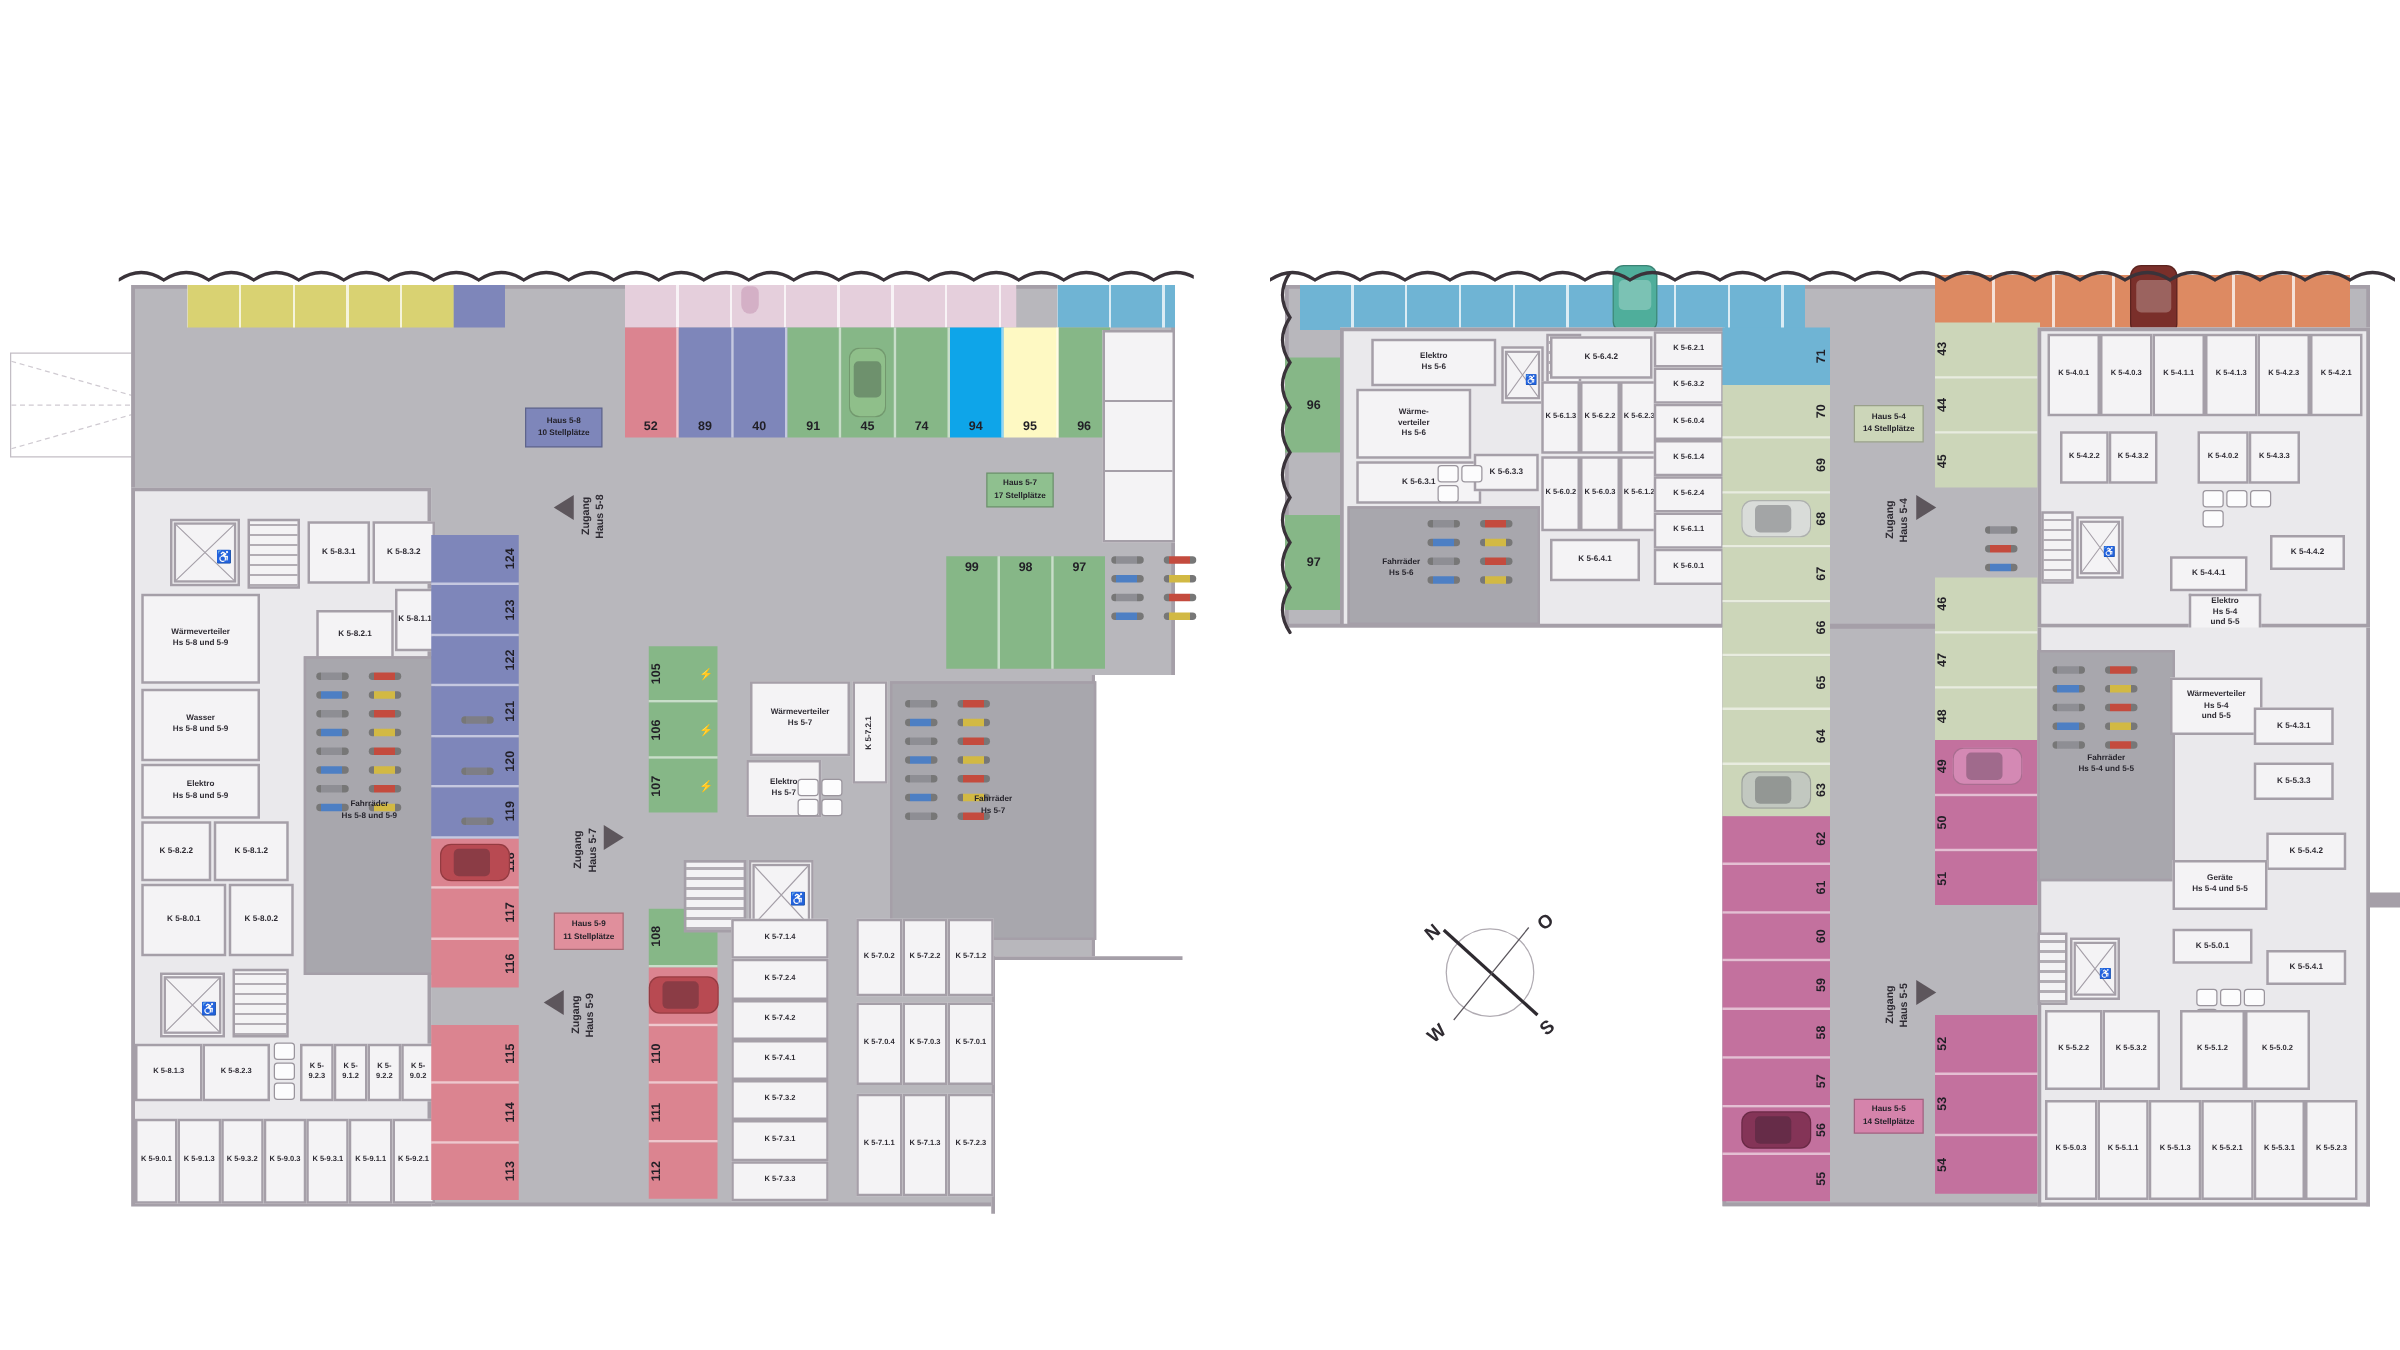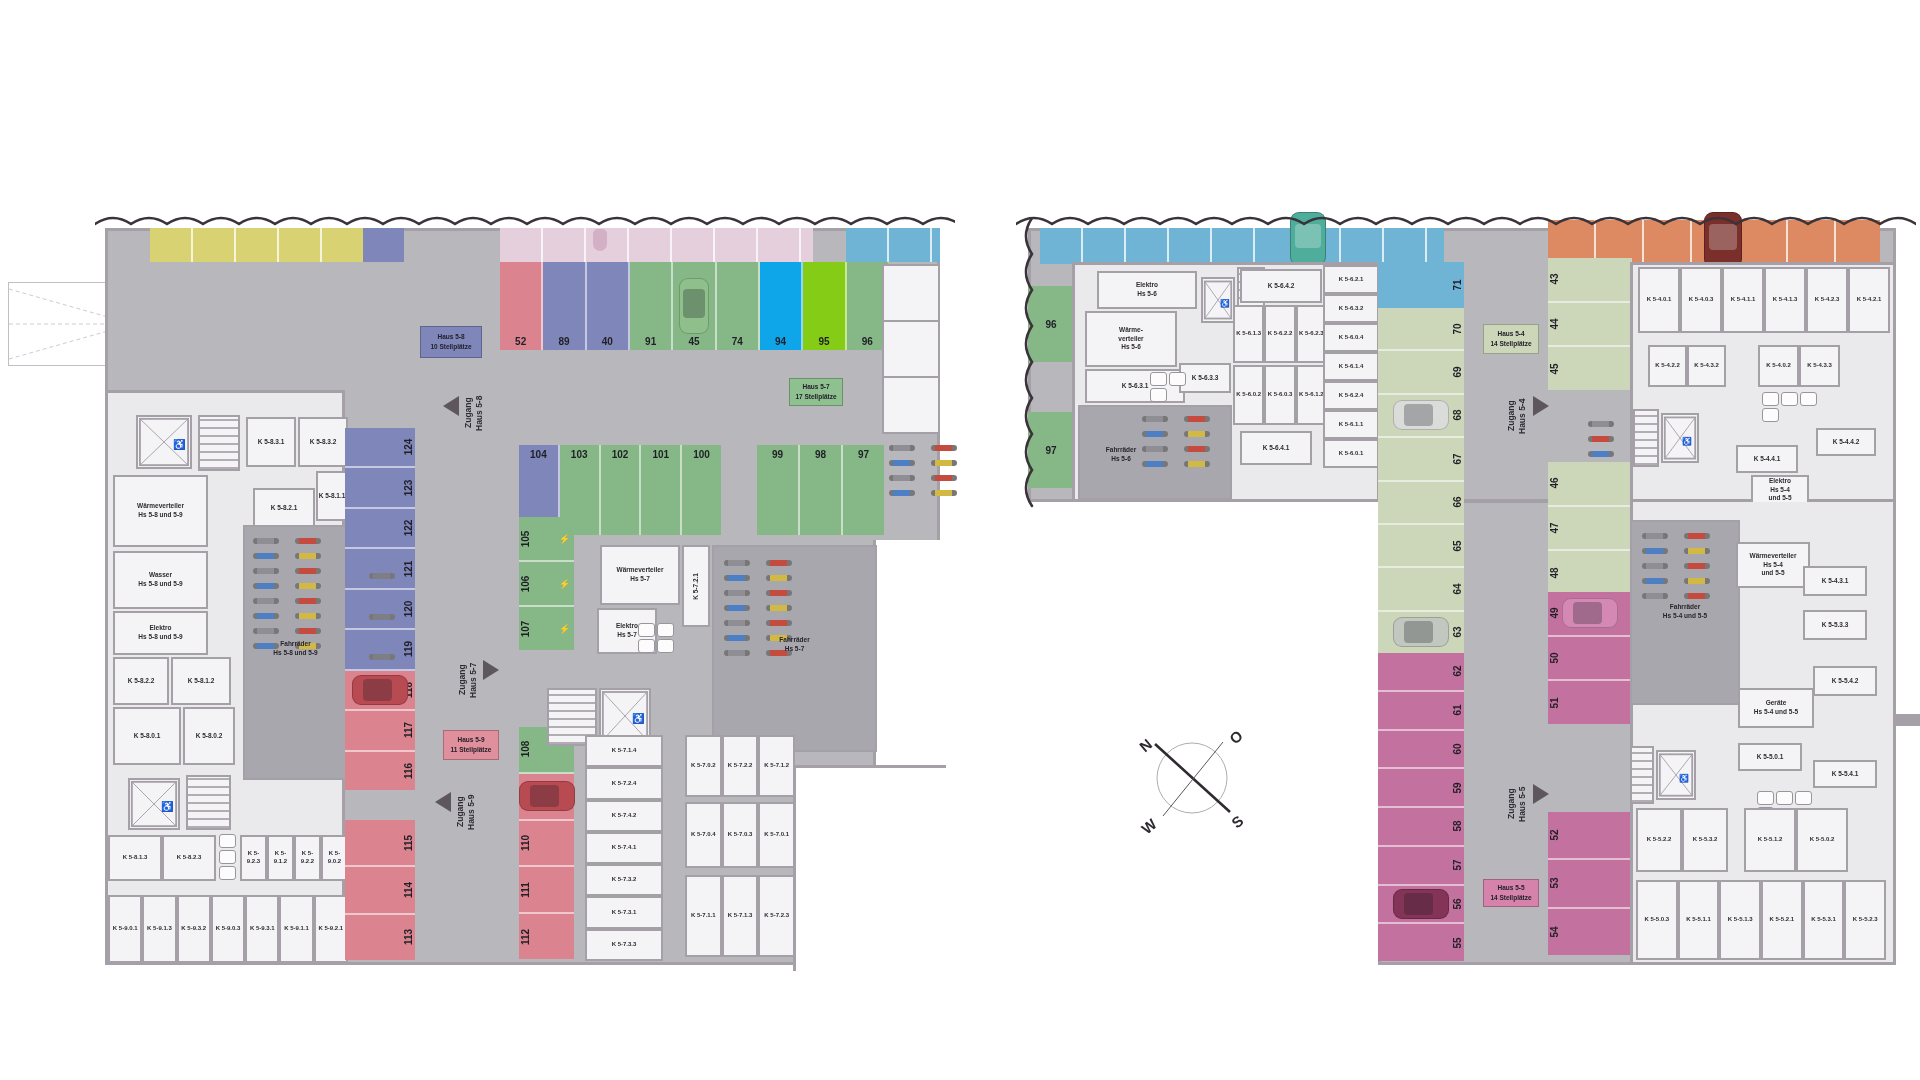--- a/index.html
+++ b/index.html
@@ -109,56 +109,39 @@
           <div class="car" style="background: rgb(143, 191, 138);">
             <i></i>
           </div>
         </div>
         <div class="pcell" style="background: rgb(134, 183, 135);">
           <span class="pnum">74</span>
         </div>
         <div class="pcell" style="background: #0ea5e9;">
           <span class="pnum">94</span>
         </div>
-        <div class="pcell" style="background: #84cc16;">
+        <div class="pcell" style="background: #fef9c3;">
           <span class="pnum">95</span>
         </div>
         <div class="pcell" style="background: rgb(134, 183, 135);">
           <span class="pnum">96</span>
         </div>
       </div>
 
     <div class="abs" style="left:777px;top:44px;width:58px;height:170px;background:var(--roomf);border:2px solid var(--wall);box-sizing:border-box;background-image:repeating-linear-gradient(0deg,transparent 0 54px,var(--wall) 54px 56px);"></div>
 
     <div class="hauslabel ml" style="left:315px;top:106px;width:60px;height:30px;background:var(--blue);">Haus 5-8
 10 Stellplätze</div>
     <div class="abs tri-l" style="left:338px;top:176px;"></div>
     <div class="vlabel ml" style="left:358px;top:158px;height:70px;">Zugang
 Haus 5-8</div>
 
     <div class="hauslabel ml" style="left:684px;top:158px;width:52px;height:26px;background:#8fc08f;">Haus 5-7
 17 Stellplätze</div>
 
-    <div class="plist prow num-top" style="left:414px;top:225px;width:202px;height:90px;">
-        <div class="pcell" style="background: rgb(126, 134, 186);">
-          <span class="pnum">104</span>
-        </div>
-        <div class="pcell" style="background: rgb(134, 183, 135);">
-          <span class="pnum">103</span>
-        </div>
-        <div class="pcell" style="background: rgb(134, 183, 135);">
-          <span class="pnum">102</span>
-        </div>
-        <div class="pcell" style="background: rgb(134, 183, 135);">
-          <span class="pnum">101</span>
-        </div>
-        <div class="pcell" style="background: rgb(134, 183, 135);">
-          <span class="pnum">100</span>
-        </div>
-      </div>
     <div class="plist prow num-top" style="left:652px;top:225px;width:127px;height:90px;">
         <div class="pcell" style="background: rgb(134, 183, 135);">
           <span class="pnum">99</span>
         </div>
         <div class="pcell" style="background: rgb(134, 183, 135);">
           <span class="pnum">98</span>
         </div>
         <div class="pcell" style="background: rgb(134, 183, 135);">
           <span class="pnum">97</span>
         </div>

